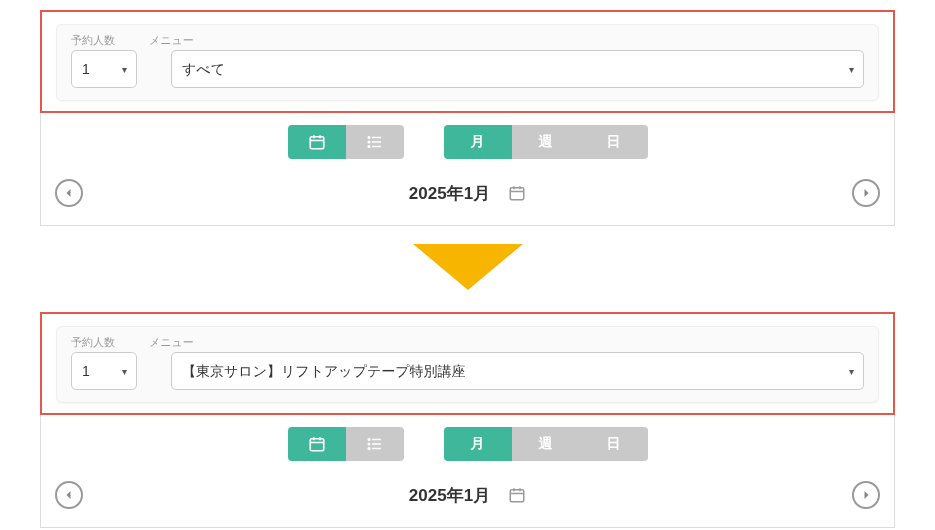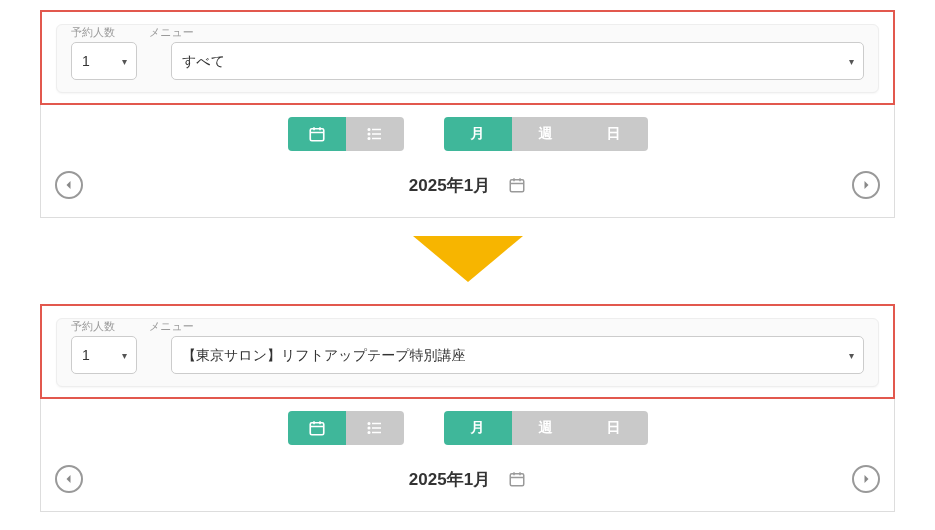--- a/index.html
+++ b/index.html
@@ -11,21 +11,21 @@
     .panel {
       border: 2px solid #e2584e;
       background: #fff;
       margin-bottom: 0;
     }
     .filter-card {
       background: #fafafa;
       border: 1px solid #eee;
       border-radius: 6px;
       margin: 12px 14px 10px 14px;
-      padding: 0 14px 12px 14px;
+      padding: 8px 14px 12px 14px;
       box-shadow: 0 1px 2px rgba(0,0,0,0.04);
     }
     .labels-row {
       display: flex;
       gap: 18px;
       margin-bottom: 2px;
     }
     .field-label {
       font-size: 11px;
       color: #9a9a9a;

